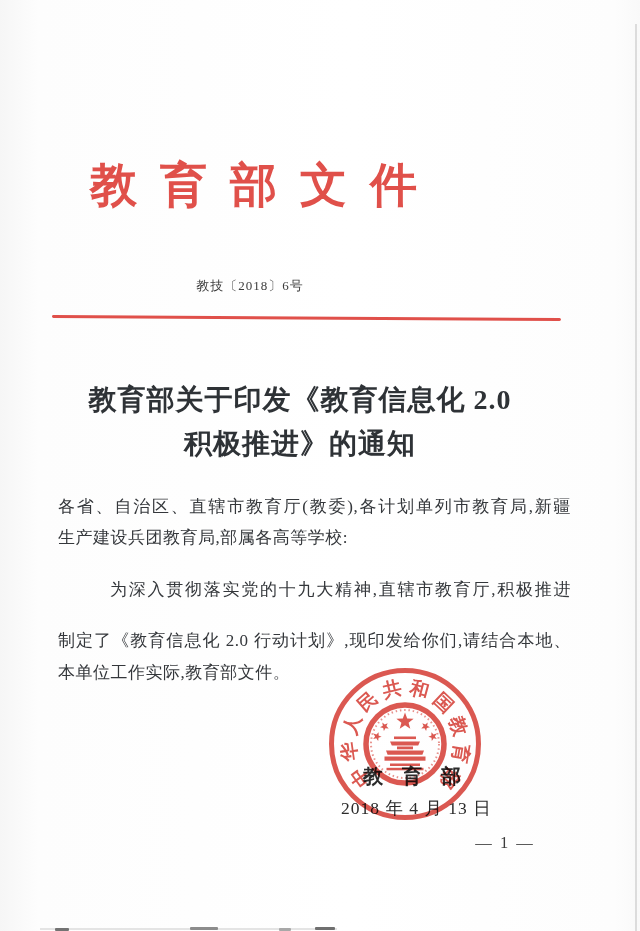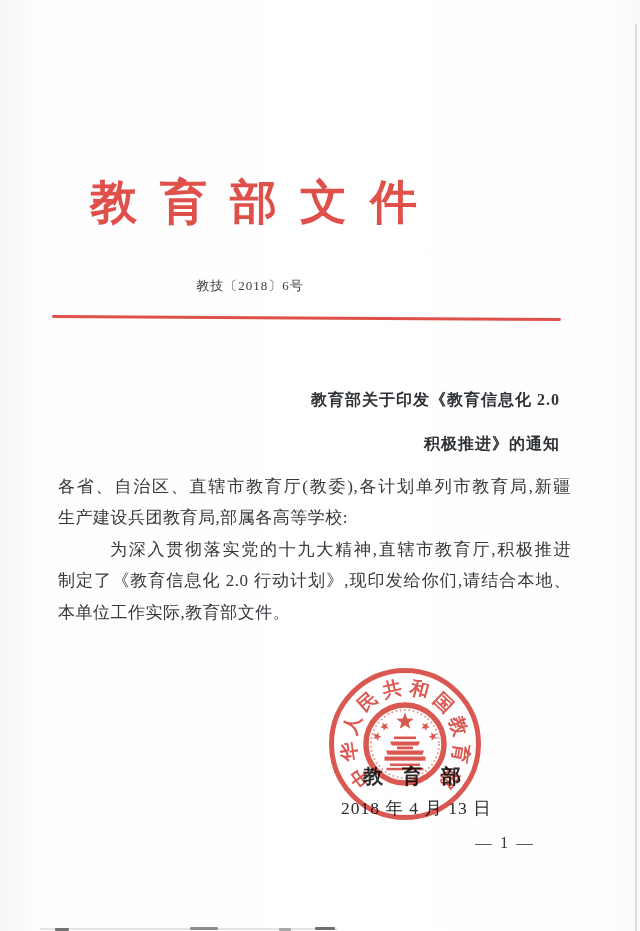--- a/index.html
+++ b/index.html
@@ -8,21 +8,21 @@
     width: 640px;
     height: 931px;
     overflow: hidden;
     background: linear-gradient(90deg, #f6f6f6 0px, #fdfdfd 38px, #ffffff 55%, #fdfdfd 96%, #f9f9f9 100%);
     font-family: "Liberation Serif", "DejaVu Serif", serif;
   }
   .abs { position: absolute; }
 
   
   .header-title {
-    left: 90px; top: 179px;
+    left: 90px; top: 162px;
     font-size: 47px;
     font-weight: bold;
     color: var(--accent, #e0504a);
     letter-spacing: 23px;
     white-space: nowrap;
     line-height: 1;
   }
   .doc-number {
     left: 50px; top: 277px; width: 400px;
     text-align: center;
@@ -33,37 +33,37 @@
   .red-rule {
     left: 52px; top: 315px; width: 509px; height: 2.6px;
     background: var(--accent, #e0504a);
     transform: rotate(0.35deg);
     transform-origin: left center;
     border-radius: 2px;
   }
 
   .doc-title {
     left: 40px; top: 378px; width: 520px;
-    text-align: right;
-    font-size: 16px;
+    text-align: center;
+    font-size: 28px;
     font-weight: bold;
     color: #2e3236;
     line-height: 44px;
     letter-spacing: 1px;
   }
 
   .body-text {
     left: 58px; top: 471px; width: 513px;
     font-size: 17px;
     color: var(--ink, #34373b);
     line-height: 31.4px;
     letter-spacing: 0.5px;
   }
   .ln { white-space: nowrap; }
-  .j  { white-space: normal; text-align: justify; text-align-last: justify; text-justify: inter-character; }
+  .j  { white-space: normal; text-align: justify; text-align-last: justify; text-justify: inter-character; margin-top: 20px; }
   .ind { padding-left: 52px; }
 
   .signature {
     left: 363px; top: 763px;
     font-size: 20px;
     font-weight: bold;
     color: #2b2b2b;
     letter-spacing: 19px;
     white-space: nowrap;
     z-index: 3;

